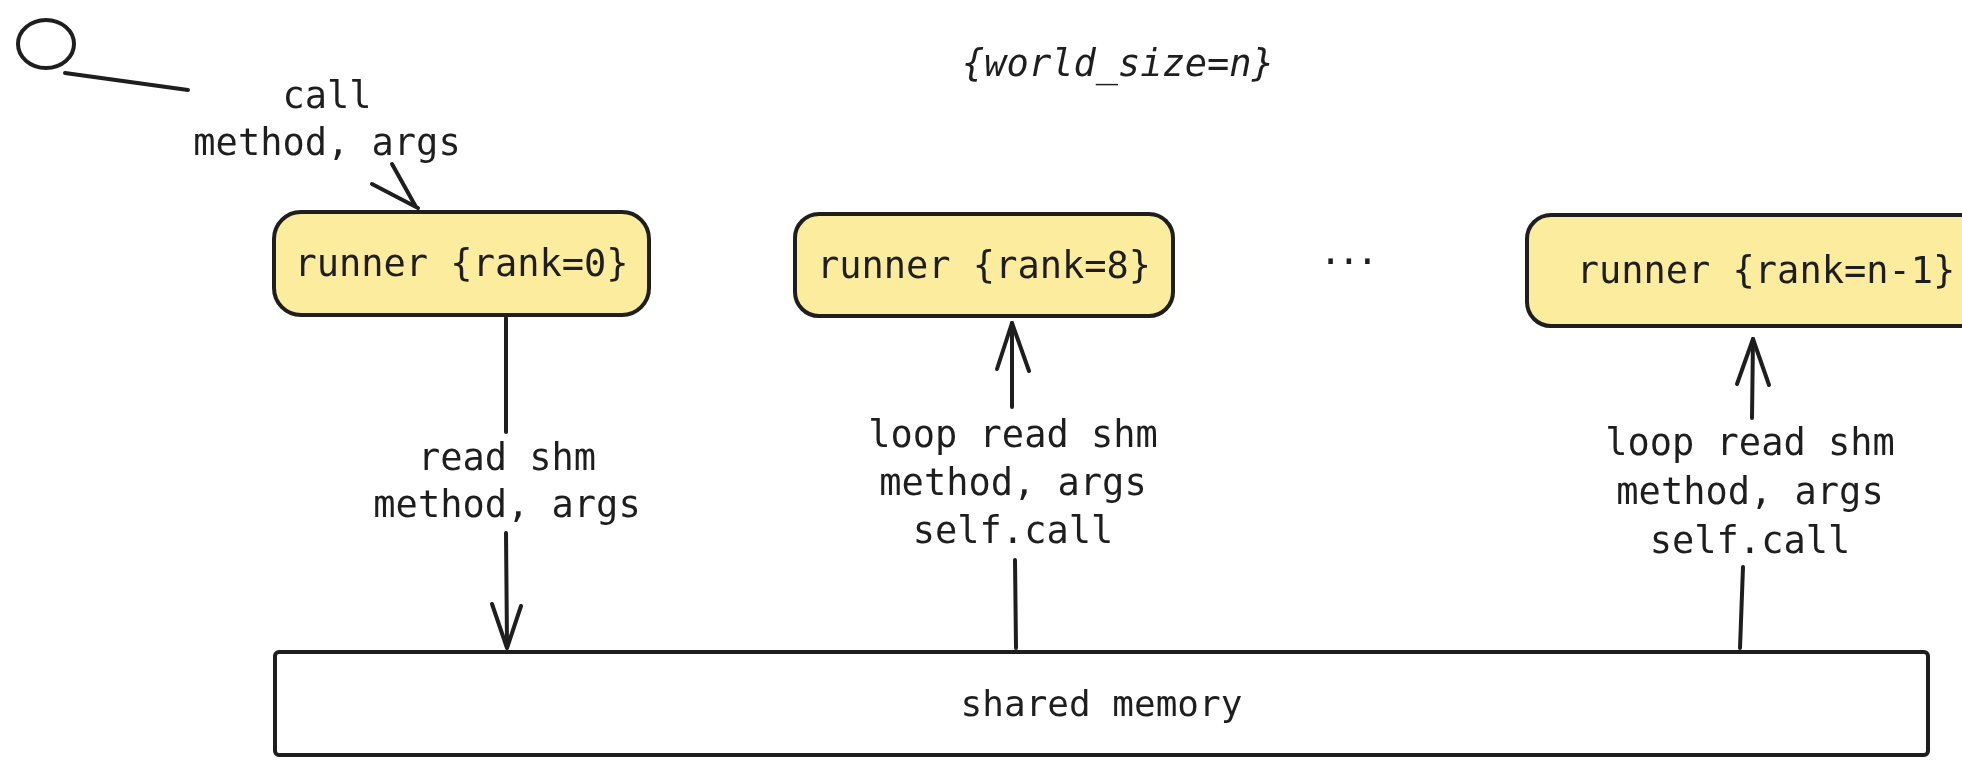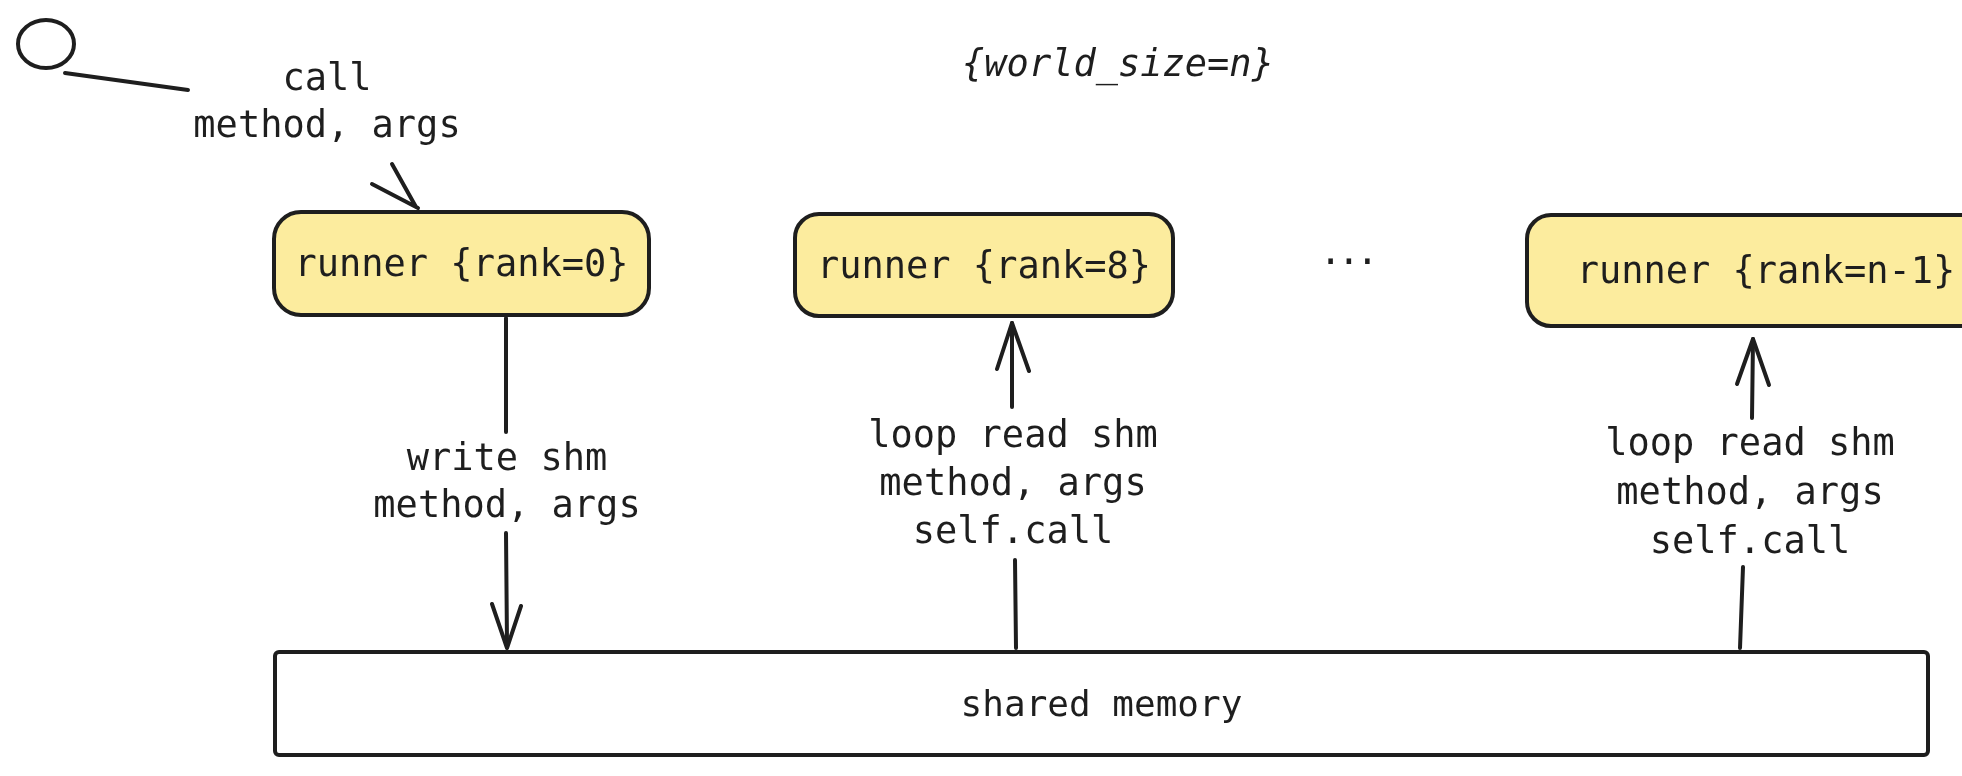--- a/index.html
+++ b/index.html
@@ -83,21 +83,21 @@
 
     <path d="M1737,384 L1753,339 L1769,385"></path>
     <path d="M1753,339 L1752,418"></path>
     <path d="M1743,567 L1740,648"></path>
   </svg>
 
   <div class="label lh47" style="left:1118px; top:40px;font-style:italic;">
     <span>{world_size=n}</span>
   </div>
 
-  <div class="label lh47" style="left:327px; top:54px;">
+  <div class="label lh47" style="left:327px; top:72px;">
     <span>call</span>
     <span>method, args</span>
   </div>
 
   <div class="node runner" style="left:272px; top:210px; width:379px; height:107px;border-radius:29px;">
     <span>runner {rank=0}</span>
   </div>
 
   <div class="node runner" style="left:793px; top:212px; width:382px; height:106px;">
     <span>runner {rank=8}</span>
@@ -105,21 +105,21 @@
 
   <div class="ellipsis" style="left:1347px; top:228px;">
     <span>...</span>
   </div>
 
   <div class="node runner" style="left:1525px; top:213px; width:482px; height:115px;">
     <span>runner {rank=n-1}</span>
   </div>
 
   <div class="label lh47" style="left:507px; top:434px;">
-    <span>write shm</span>
+    <span>read shm</span>
     <span>method, args</span>
   </div>
 
   <div class="label lh48" style="left:1013px; top:411px;">
     <span>loop read shm</span>
     <span>method, args</span>
     <span>self.call</span>
   </div>
 
   <div class="label lh49" style="left:1750px; top:418px;">

